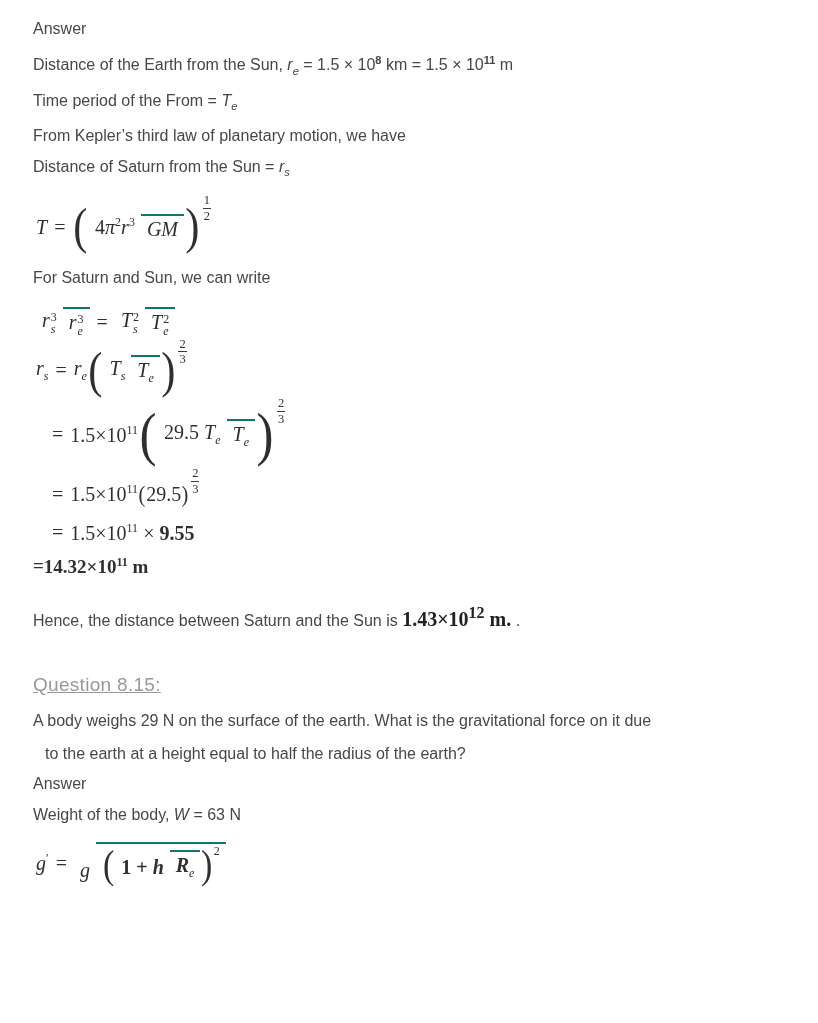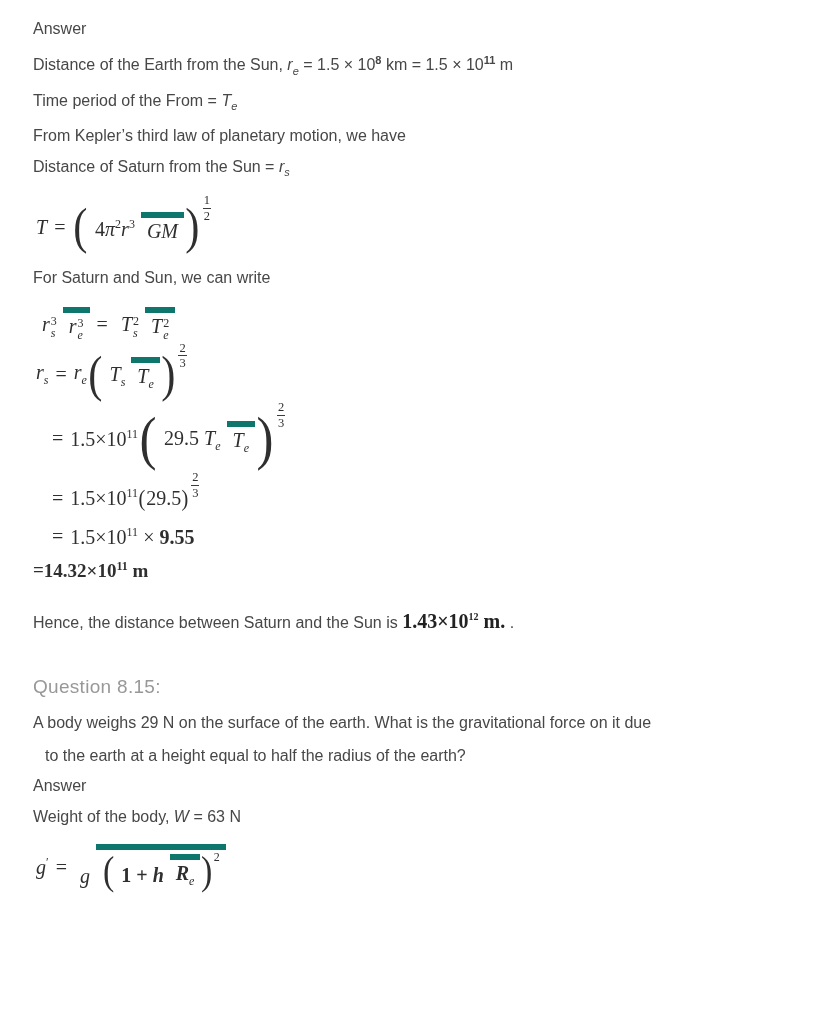--- a/index.html
+++ b/index.html
@@ -26,21 +26,21 @@
     font-size:20px;
   }
   .mrow { display:inline-flex; align-items:center; }
   .grp  { white-space:nowrap; }
   .v    { font-style:italic; }
   .meq  { padding:0 7px; }
   .su { font-size:12px; vertical-align:super; }
   .sd { font-size:12px; vertical-align:sub; font-style:italic; }
   .frac { display:inline-flex; flex-direction:row; align-items:flex-end; text-align:center; }
   .frac .num { padding:0 6px 2px; }
-  .frac .den { border-top:6px solid #0f766e; padding:2px 6px 0; }
+  .frac .den { border-top:2px solid #0f766e; padding:2px 6px 0; }
   .ss { display:inline-flex; flex-direction:column; align-items:flex-start;
         font-size:12px; line-height:12px; vertical-align:middle; margin-left:1px; }
   .ss .ssup { font-style:normal; }
   .ss .ssub { font-style:italic; }
   .bp { font-style:normal; line-height:0.95; font-family:"Liberation Serif",serif; transform:scaleX(0.85); }
   .p52 { font-size:50px; }
   .p62 { font-size:60px; }
   .p26 { font-size:24px; }
   .p40 { font-size:40px; }
   .efrac { display:inline-flex; flex-direction:column; align-items:center;
@@ -54,23 +54,23 @@
   .m-f3 { margin:10px 0 0 3px; }
   .m-f4 { margin:12px 0 0 12px; }
   .m-f5 { margin:16px 0 0 12px; }
   .m-f6 { margin:12px 0 0 12px; }
   .m-f7 { margin:10px 0 0 0; font-weight:bold; font-size:19px; }
   .m-f8 { margin:12px 0 0 3px; }
 
   .hence { margin-top:20px; }
   .inline-result { font-family:"Liberation Serif","DejaVu Serif",serif;
                    font-size:20px; color:#222; font-weight:bold; white-space:nowrap; }
-  .inline-result .su { font-size:10px; }
-
-  .q-heading { margin-top:36px; font-size:19px; color:#989898; line-height:26px; letter-spacing:0.3px; }
+  .inline-result .su { font-size:16px; }
+
+  .q-heading { margin-top:36px; font-size:19px; color:#989898; line-height:26px; letter-spacing:0.3px;text-decoration:underline; }
   .q-body { margin-top:8px; }
   .mt8 { margin-top:2px;margin-left:12px; }
 </style>
 </head>
 <body>
 
 <div class="page">
 
   <div class="line">Answer</div>
   <div class="line"><span>Distance of the Earth from the Sun, </span><span class="i">r</span><span class="sb">e</span><span> = 1.5 × 10</span><span class="sp">8</span><span> km = 1.5 × 10</span><span class="sp">11</span><span> m</span></div>

